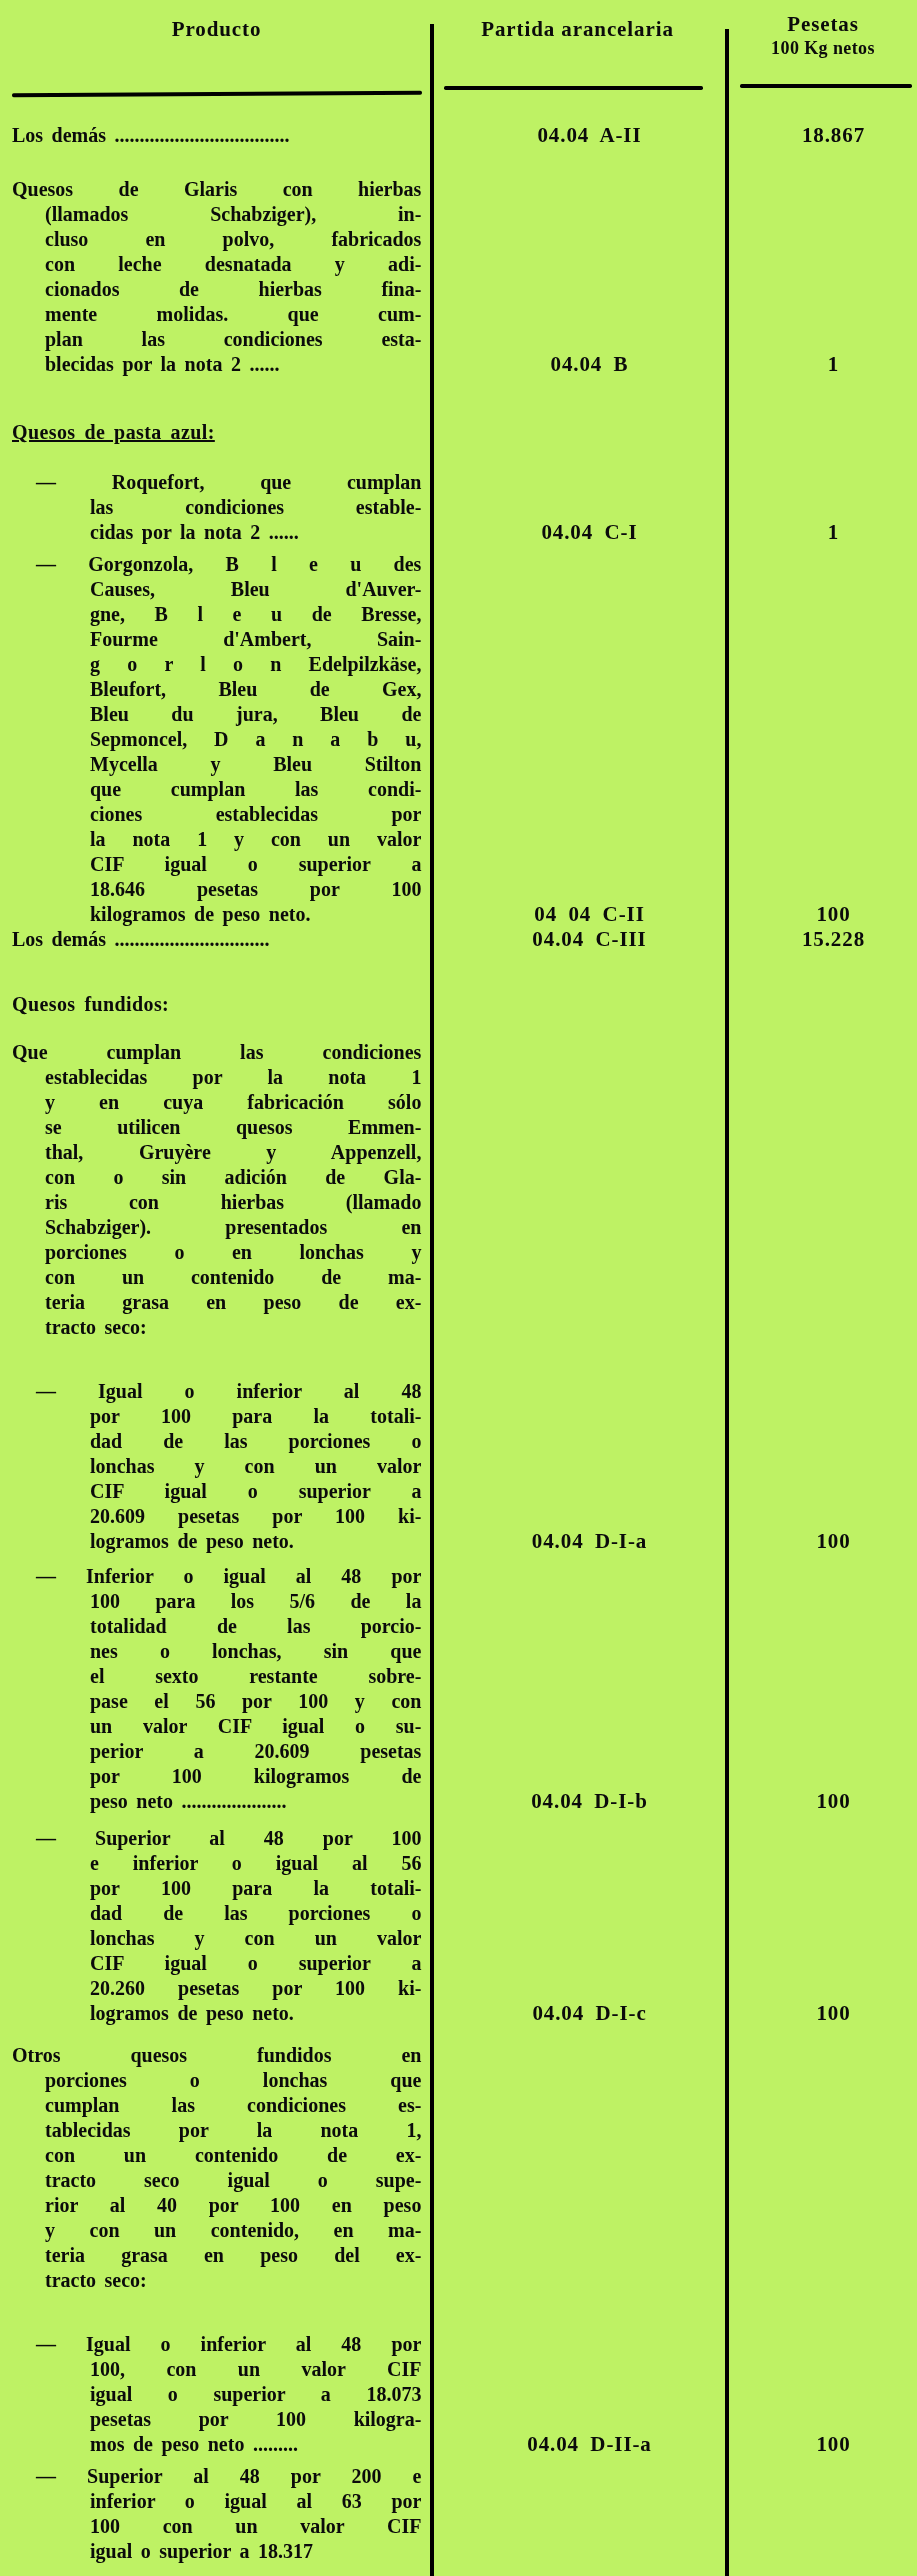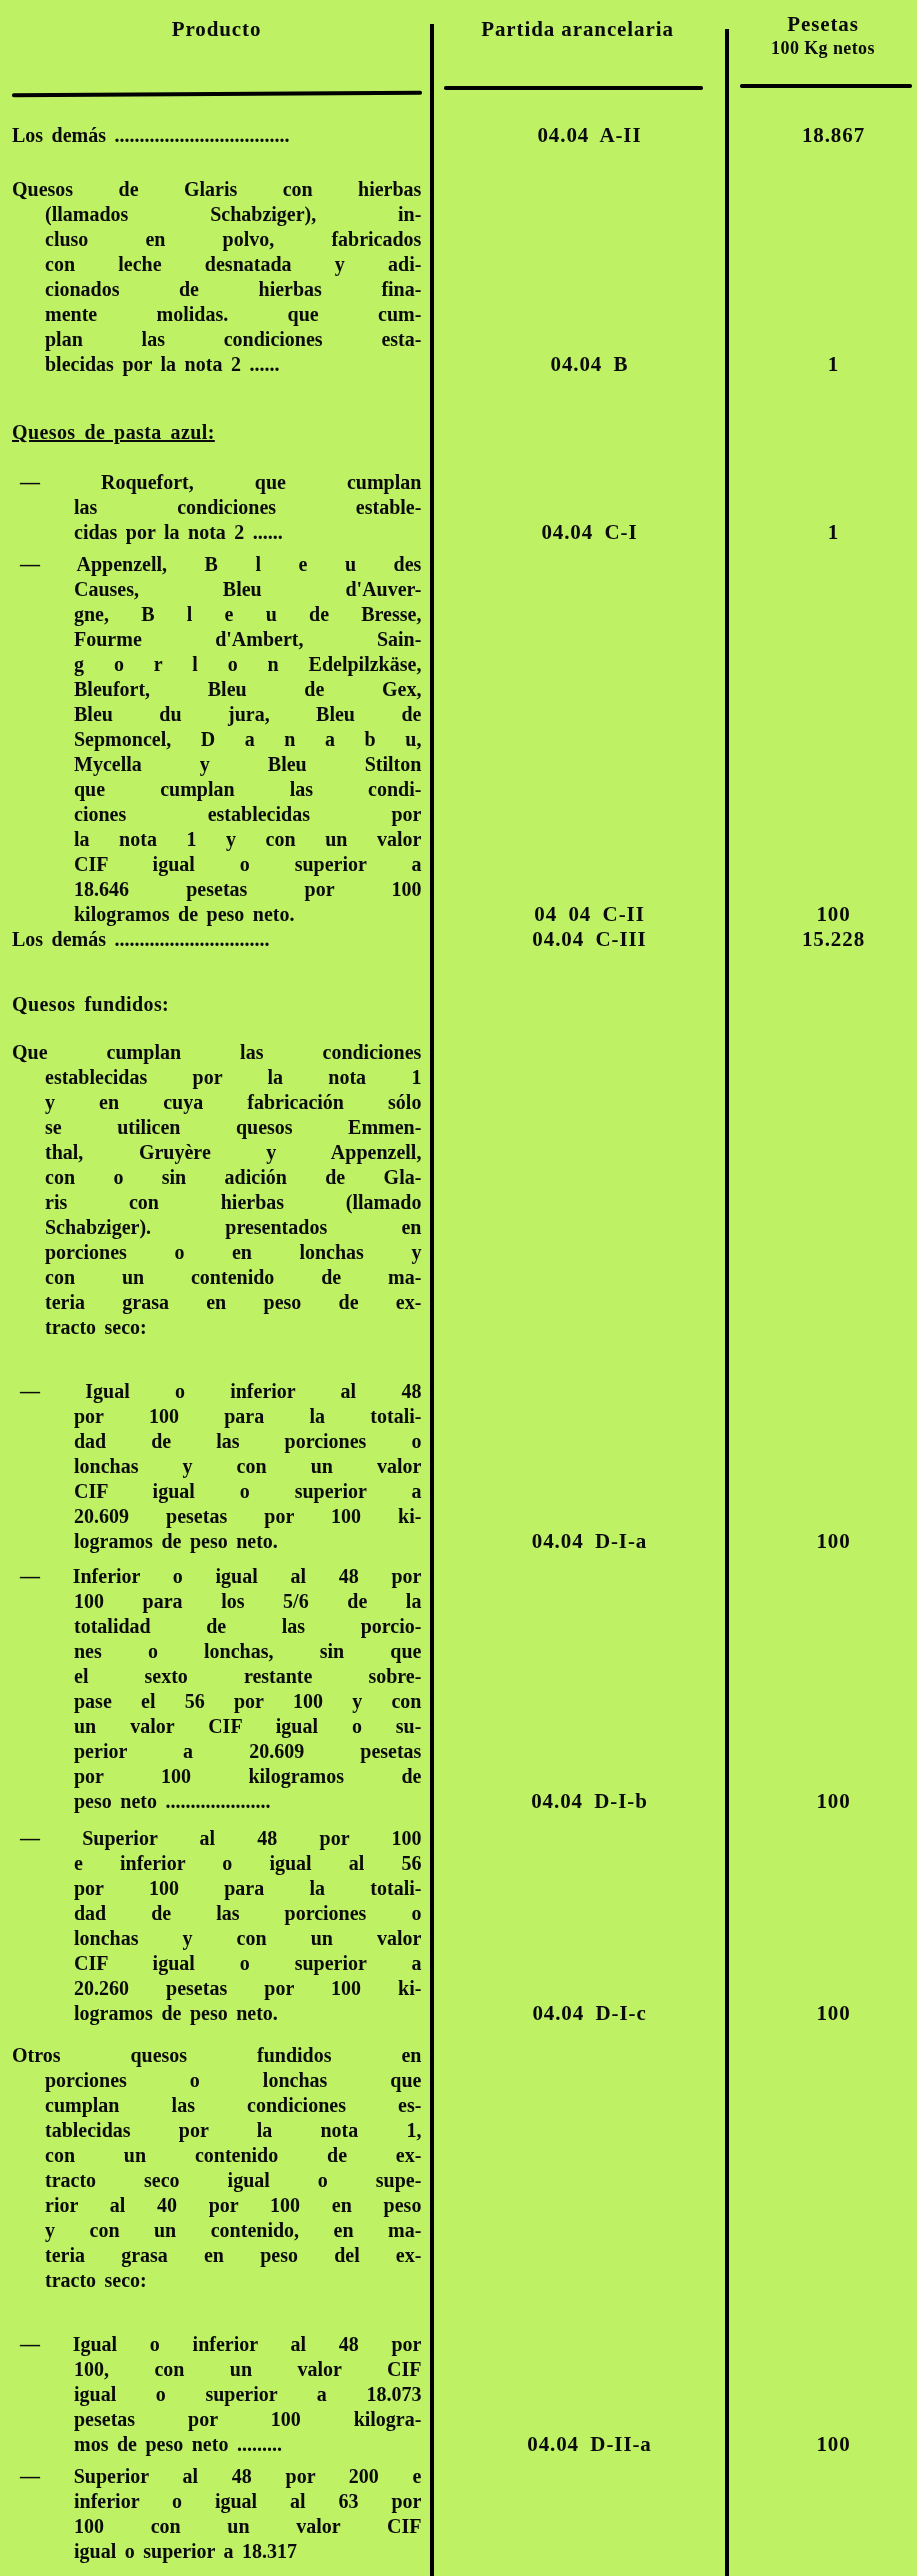--- a/index.html
+++ b/index.html
@@ -43,21 +43,21 @@
   .row { display:grid; grid-template-columns:430px 295px 193px; }
   .cell { min-width:0; }
   .product { padding:0 8.6px 0 12px; word-spacing:3.5px; }
   .partida, .pesetas {
     display:flex; align-items:flex-end; justify-content:center;
     font-size:21px; line-height:25px; letter-spacing:0.9px; word-spacing:5.2px;padding-left:24px;
   }
   .tline { line-height:25px; min-height:25px; }
   .just { text-align:justify; text-align-last:justify; }
   .para .tline + .tline { padding-left:33px; }
-  .bullet { padding-left:20px; }
+  .bullet { padding-left:36px; }
   .bullet .tline + .tline { padding-left:54px; }
   .heading .tline { letter-spacing:0.4px; }
   
   .r1  { margin-top:12px; }
   .r2  { margin-top:29px; }
   .r3  { margin-top:43px;text-decoration:underline; }
   .r4  { margin-top:25px; }
   .r5  { margin-top:7px; }
   .r6  { margin-top:0; }
   .r7  { margin-top:40px;gap:42px; }
@@ -125,21 +125,21 @@
         <div class="tline just">— Roquefort, que cumplan</div>
         <div class="tline just">las condiciones estable-</div>
         <div class="tline">cidas por la nota 2 ......</div>
       </div>
     <div class="cell partida">04.04 C-I</div>
     <div class="cell pesetas">1</div>
   </div>
 
   <div class="row r5">
     <div class="cell product bullet">
-        <div class="tline just">— Appenzell, B l e u des</div>
+        <div class="tline just">— Gorgonzola, B l e u des</div>
         <div class="tline just">Causes, Bleu d'Auver-</div>
         <div class="tline just">gne, B l e u de Bresse,</div>
         <div class="tline just">Fourme d'Ambert, Sain-</div>
         <div class="tline just">g o r l o n Edelpilzkäse,</div>
         <div class="tline just">Bleufort, Bleu de Gex,</div>
         <div class="tline just">Bleu du jura, Bleu de</div>
         <div class="tline just">Sepmoncel, D a n a b u,</div>
         <div class="tline just">Mycella y Bleu Stilton</div>
         <div class="tline just">que cumplan las condi-</div>
         <div class="tline just">ciones establecidas por</div>

